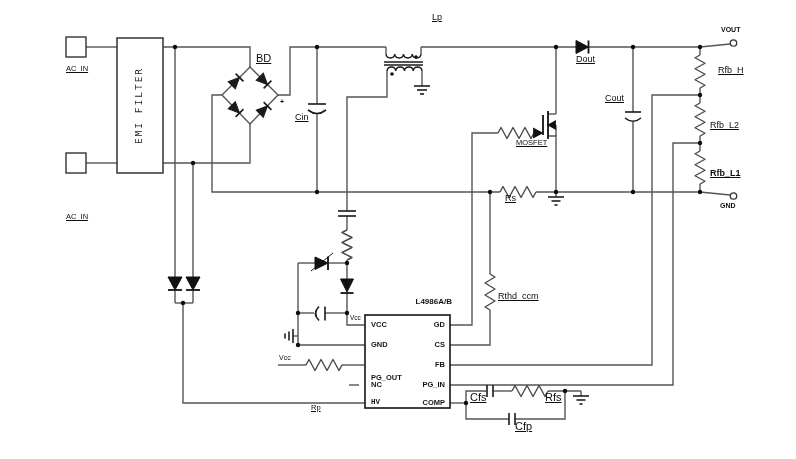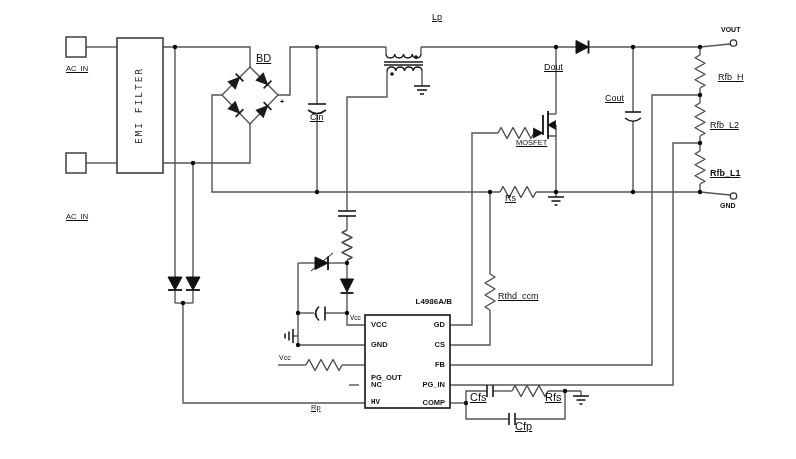--- a/index.html
+++ b/index.html
@@ -262,29 +262,29 @@
     <circle cx="466" cy="403" r="2.2"></circle>
         <circle cx="565" cy="391" r="2.2"></circle>
   </g>
 </svg>
 
 <div class="lbl u f75" style="left:66px;top:27px;">AC_IN</div>
 <div class="lbl u f75" style="left:66px;top:175px;">AC_IN</div>
 <div id="emi-label">EMI FILTER</div>
 <div class="lbl u f95" style="left:256px;top:53px;">BD</div>
 <div class="lbl f7 b" style="left:280px;top:98px;">+</div>
-<div class="lbl u f9" style="left:310px;top:113px;">Cin</div>
+<div class="lbl u f9" style="left:295px;top:113px;">Cin</div>
 <div class="lbl u f9" style="left:392px;top:13px;margin-left:40px;">Lp</div>
 <div class="lbl u f75" style="left:516px;top:101px;">MOSFET</div>
 <div class="lbl u f9" style="left:505px;top:194px;">Rs</div>
-<div class="lbl u f9" style="left:544px;top:55px;margin-top:8px;">Dout</div>
+<div class="lbl u f9" style="left:576px;top:55px;">Dout</div>
 <div class="lbl u f9" style="left:605px;top:94px;">Cout</div>
 <div class="lbl b f7" style="left:721px;top:26px;">VOUT</div>
 <div class="lbl b f7" style="left:720px;top:202px;">GND</div>
-<div class="lbl u f9" style="left:710px;top:73px;padding-left:8px;">Rfb_H</div>
+<div class="lbl u f9" style="left:710px;top:66px;padding-left:8px;">Rfb_H</div>
 <div class="lbl u f9" style="left:710px;top:121px;">Rfb_L2</div>
 <div class="lbl u f9" style="left:710px;top:169px;font-weight:bold;">Rfb_L1</div>
 <div class="lbl u f9" style="left:498px;top:292px;text-align:center;">Rthd_ccm</div>
 <div id="ic-title">L4986A/B</div>
 
 <div class="pinL" style="top:320px;">VCC</div>
 <div class="pinL" style="top:340px;">GND</div>
 <div class="pinL" style="top:364px;margin-top:9px;">PG_OUT</div>
 <div class="pinL" style="top:380px;">NC</div>
 <div class="pinL" style="top:398px;font-family:Liberation Mono, monospace;">HV</div>

